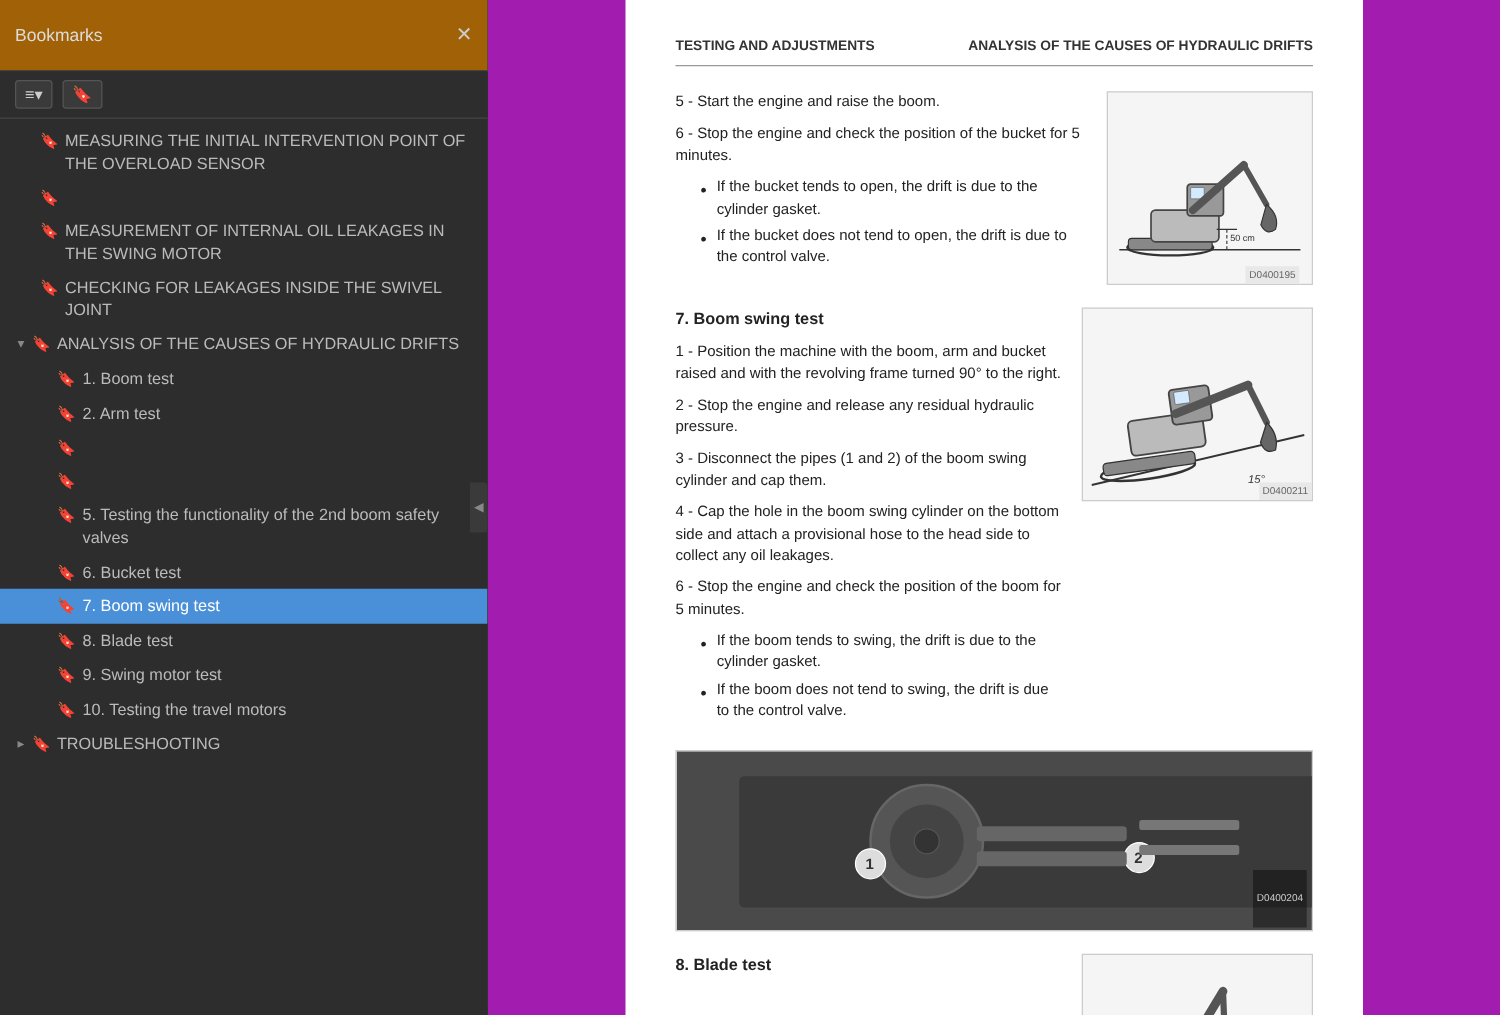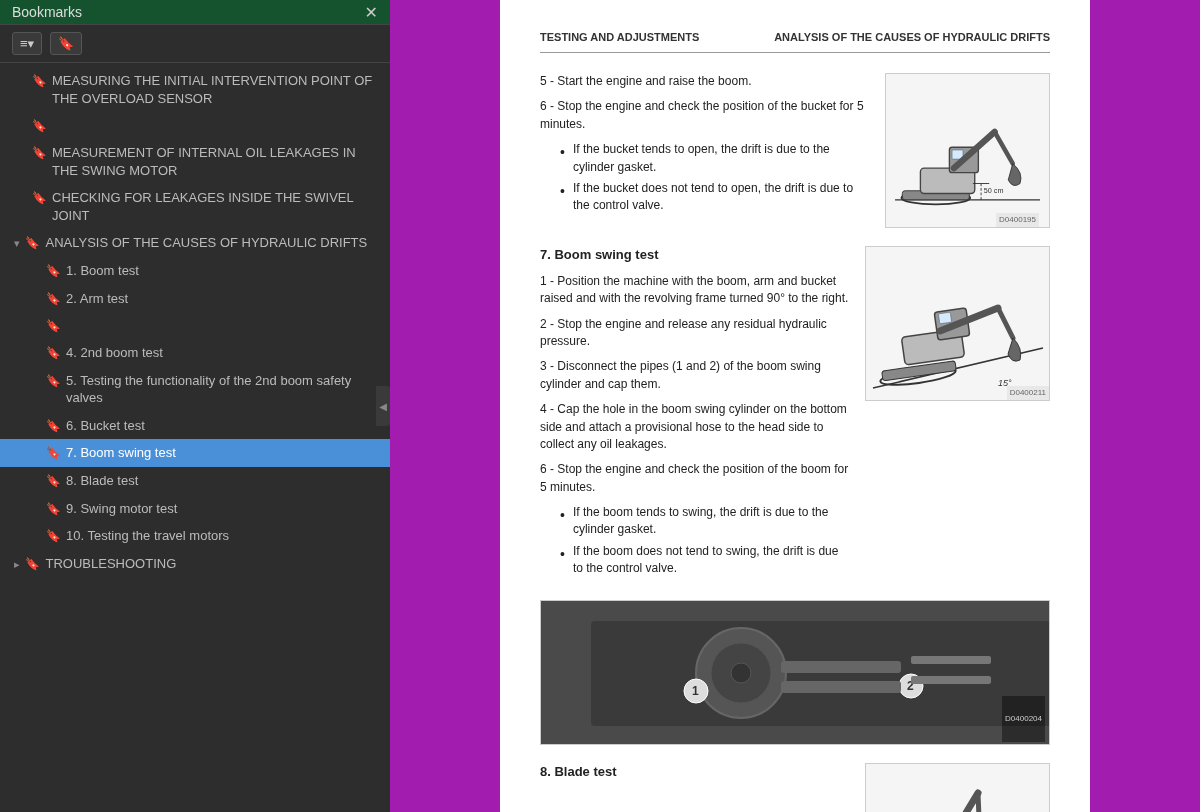--- a/index.html
+++ b/index.html
@@ -15,23 +15,23 @@
       flex-direction: column;
       height: 812px;
       position: relative;
     }
 
     #sidebar-header {
       display: flex;
       align-items: center;
       justify-content: space-between;
       padding: 11px 12px;
-      background: #14532d;
+      background: #a16207;
       border-bottom: 1px solid #444;
-      height: 25px;
+      height: 57px;
     }
 
     #sidebar-title {
       font-size: 14px;
       color: #ddd;
       font-weight: normal;
     }
 
     #sidebar-close {
       color: #aaa;
@@ -256,21 +256,20 @@
         <span class="bookmark-icon">🔖</span>
         <span class="bookmark-label">2. Arm test</span>
       </div>
       <div class="bookmark-item sub1">
         <span style="width: 12px; flex-shrink: 0;"></span>
         <span class="bookmark-icon">🔖</span>
       </div>
       <div class="bookmark-item sub1">
         <span style="width: 12px; flex-shrink: 0;"></span>
         <span class="bookmark-icon">🔖</span>
-        <span class="bookmark-label">4. 2nd boom test</span>
       </div>
       <div class="bookmark-item sub1">
         <span style="width: 12px; flex-shrink: 0;"></span>
         <span class="bookmark-icon">🔖</span>
         <span class="bookmark-label">5. Testing the functionality of the 2nd boom safety valves</span>
       </div>
       <div class="bookmark-item sub1">
         <span style="width: 12px; flex-shrink: 0;"></span>
         <span class="bookmark-icon">🔖</span>
         <span class="bookmark-label">6. Bucket test</span>

